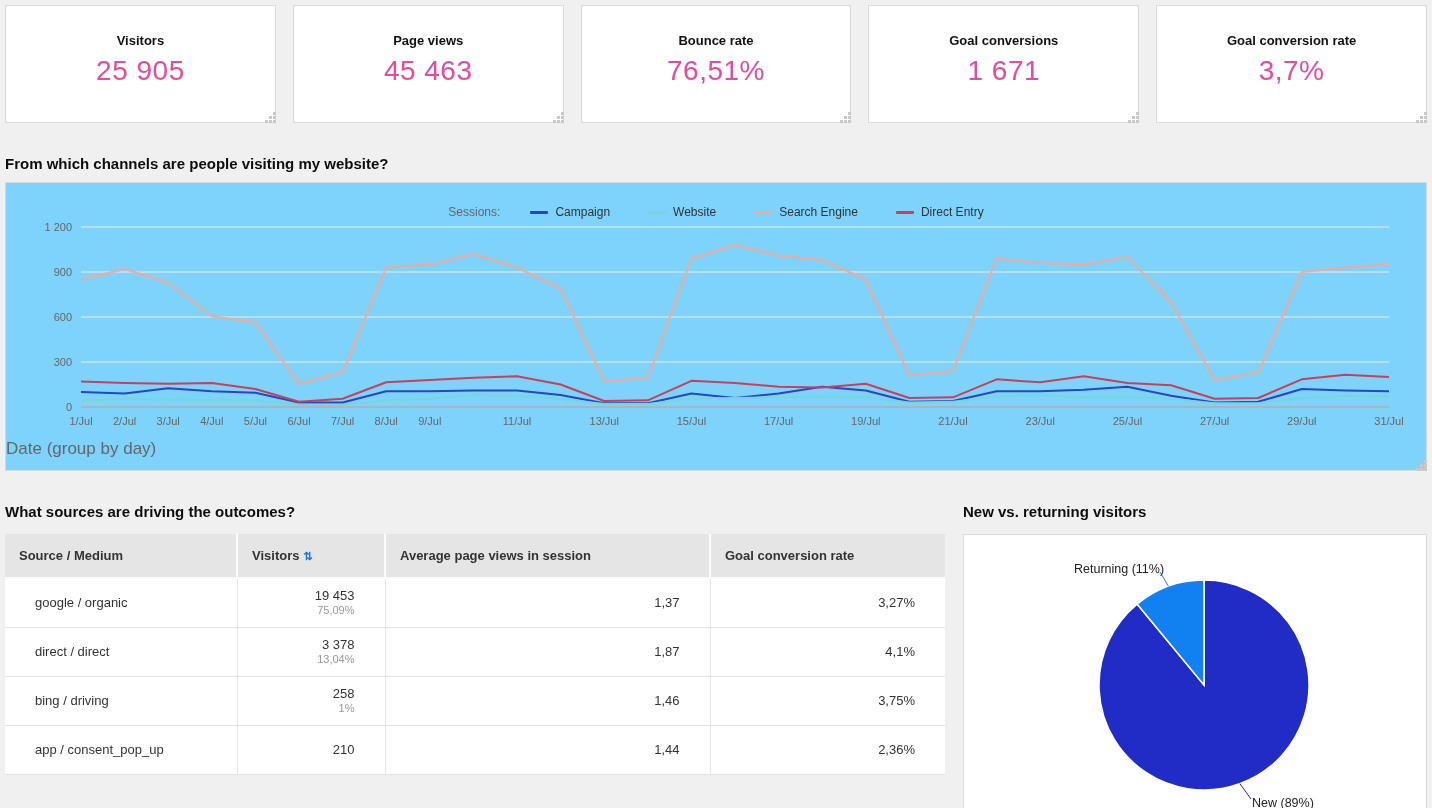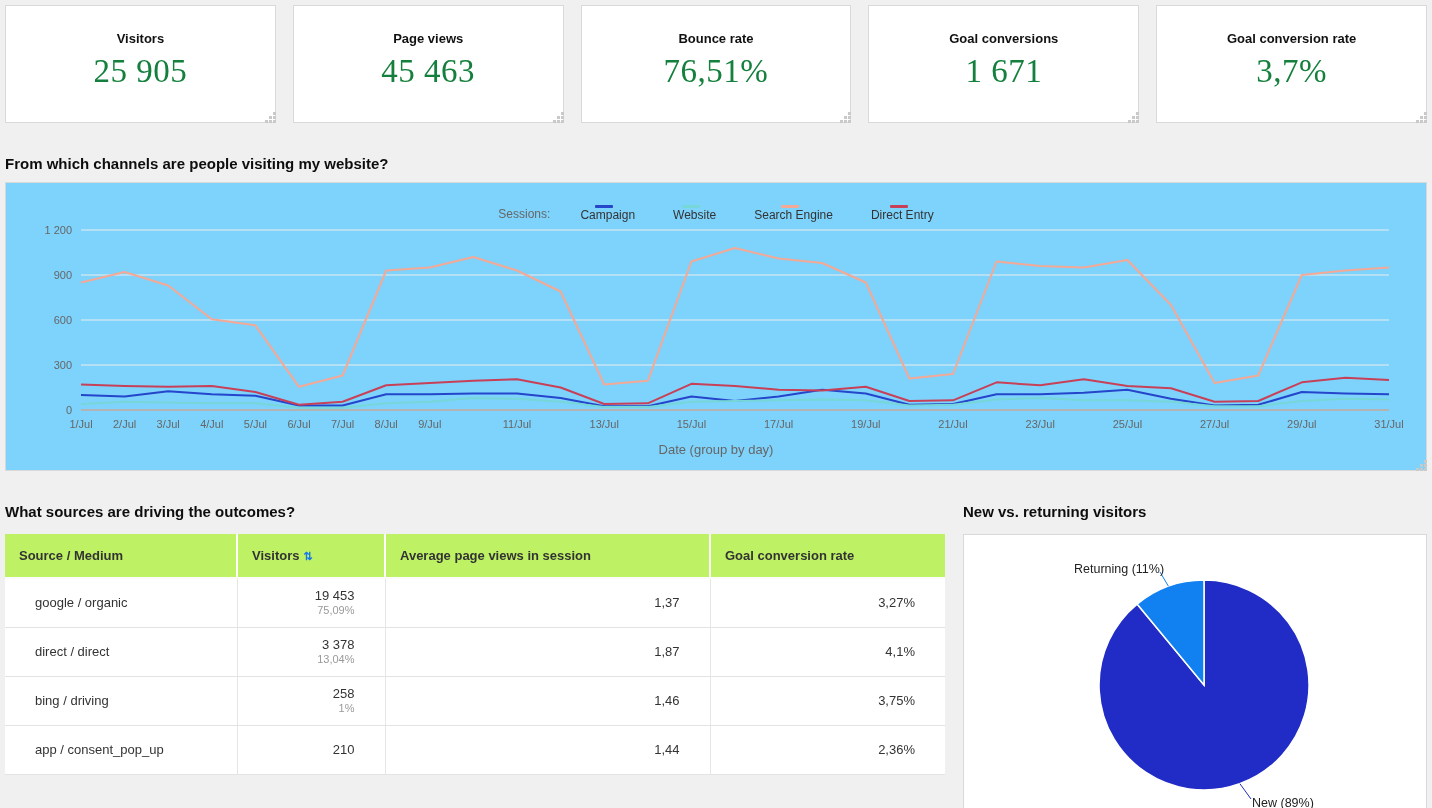--- a/index.html
+++ b/index.html
@@ -6,47 +6,47 @@
   html,body { width:1432px; height:808px; overflow:hidden; }
   body { background:#f0f0f1; font-family:"Liberation Sans", sans-serif; color:#222; }
 
   .page { position:relative; width:1432px; height:683px; }
 
   
   .cards { display:flex; gap:17px; padding:5px 5px 0 5px; }
   .kpi-card { position:relative; flex:1; height:118px; background:#fff; border:1px solid #d9d9d9;
               display:flex; flex-direction:column; align-items:center; justify-content:center; padding-bottom:8px; }
   .kpi-title { font-size:13px; font-weight:bold; color:#111; margin-bottom:7px; }
-  .kpi-value { font-size:33px; color:#15803d; letter-spacing:0.5px;font-family:Liberation Serif, serif; }
+  .kpi-value { font-size:28px; color:#ec4899; letter-spacing:0.5px; }
 
   
   .grip { position:absolute; right:7px; bottom:7px; width:3px; height:3px; background:transparent;
           box-shadow: 8px 0 0 #c9c9c9, 4px 4px 0 #c9c9c9, 8px 4px 0 #c9c9c9,
                       0 8px 0 #c9c9c9, 4px 8px 0 #c9c9c9, 8px 8px 0 #c9c9c9; }
 
   .section-heading { font-size:15px; font-weight:bold; color:#0d0d0d; margin:32px 0 0 5px; }
 
   
   .chart-panel { position:relative; margin:10px 5px 0 5px; height:289px; background:#7dd3fc; border:1px solid #d9d9d9; }
   .legend { display:flex; justify-content:center; align-items:center; margin-top:22px; font-size:12px; color:#333; }
   .legend-title { color:#666; margin-right:30px; }
-  .legend-item { display:flex; align-items:center; margin-right:38px;flex-direction:column; }
+  .legend-item { display:flex; align-items:center; margin-right:38px; }
   .legend-item:last-child { margin-right:0; }
   .legend-swatch { display:inline-block; width:18px; height:3px; margin-right:7px; border-radius:1px; }
-  .axis-title { text-align:center; font-size:13px; color:#666; margin-top:2px; }
+  .axis-title { font-size:17px; color:#666; margin-top:2px; }
 
   
   .bottom-row { display:flex; gap:18px; margin:0 5px; align-items:flex-start; }
   .bottom-left { width:940px; }
   .bottom-right { flex:1; }
   .bottom-row .section-heading { margin-left:0; }
 
   
   table.sources { width:940px; border-collapse:collapse; margin-top:14px; background:#fff; font-size:13px; }
-  table.sources th { background:#bef264; font-weight:bold; color:#333; text-align:left;
+  table.sources th { background:#e5e5e5; font-weight:bold; color:#333; text-align:left;
                      height:44px; padding:0 14px; border-right:2px solid #fbfbfb; border-bottom:2px solid #fbfbfb; }
   table.sources th:last-child { border-right:none; }
   table.sources td { border-right:1px solid #e6e6e6; border-bottom:1px solid #e3e3e3; height:49px; padding:0 30px; color:#333; background:#fff; }
   table.sources td:last-child { border-right:none; }
   td.num, th.num { text-align:right; }
   th.sortable { color:#1878e8; cursor:pointer; }
   .sort-icon { font-size:11px; color:#1878e8; margin-left:4px; }
   .visitors-cell { line-height:1.2; padding:6px 14px; }
   .visitors-num { color:#333; }
   .visitors-pct { font-size:11px; color:#9a9a9a; }

